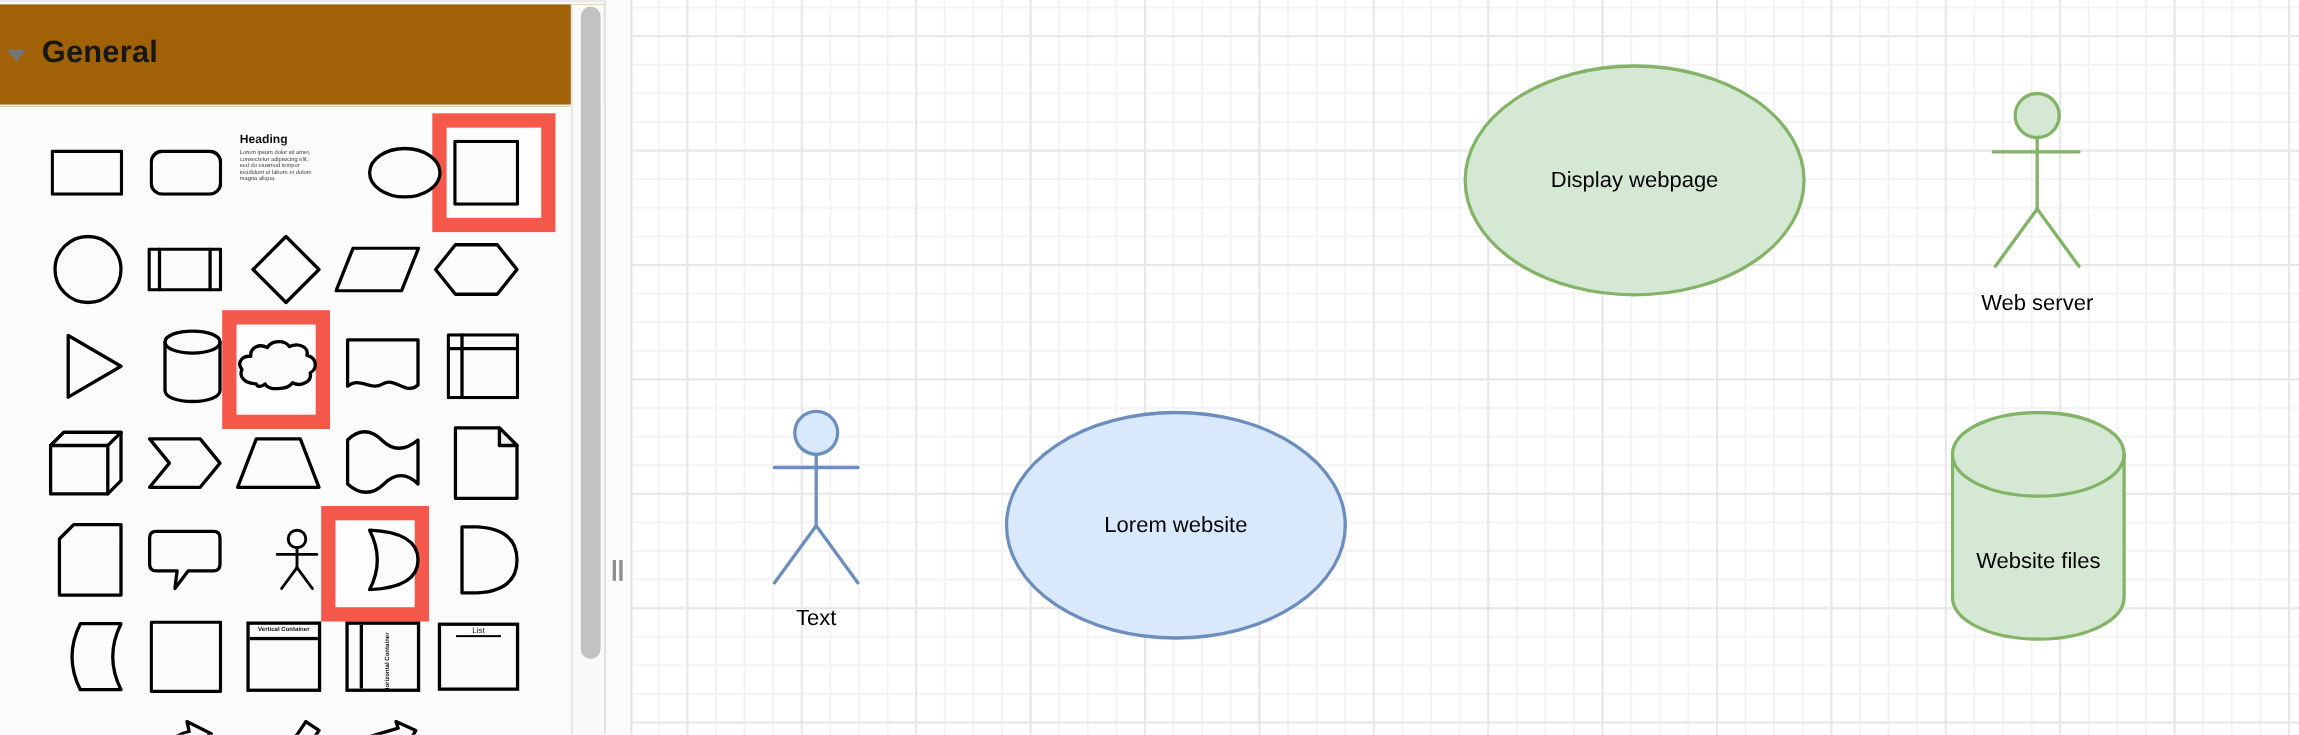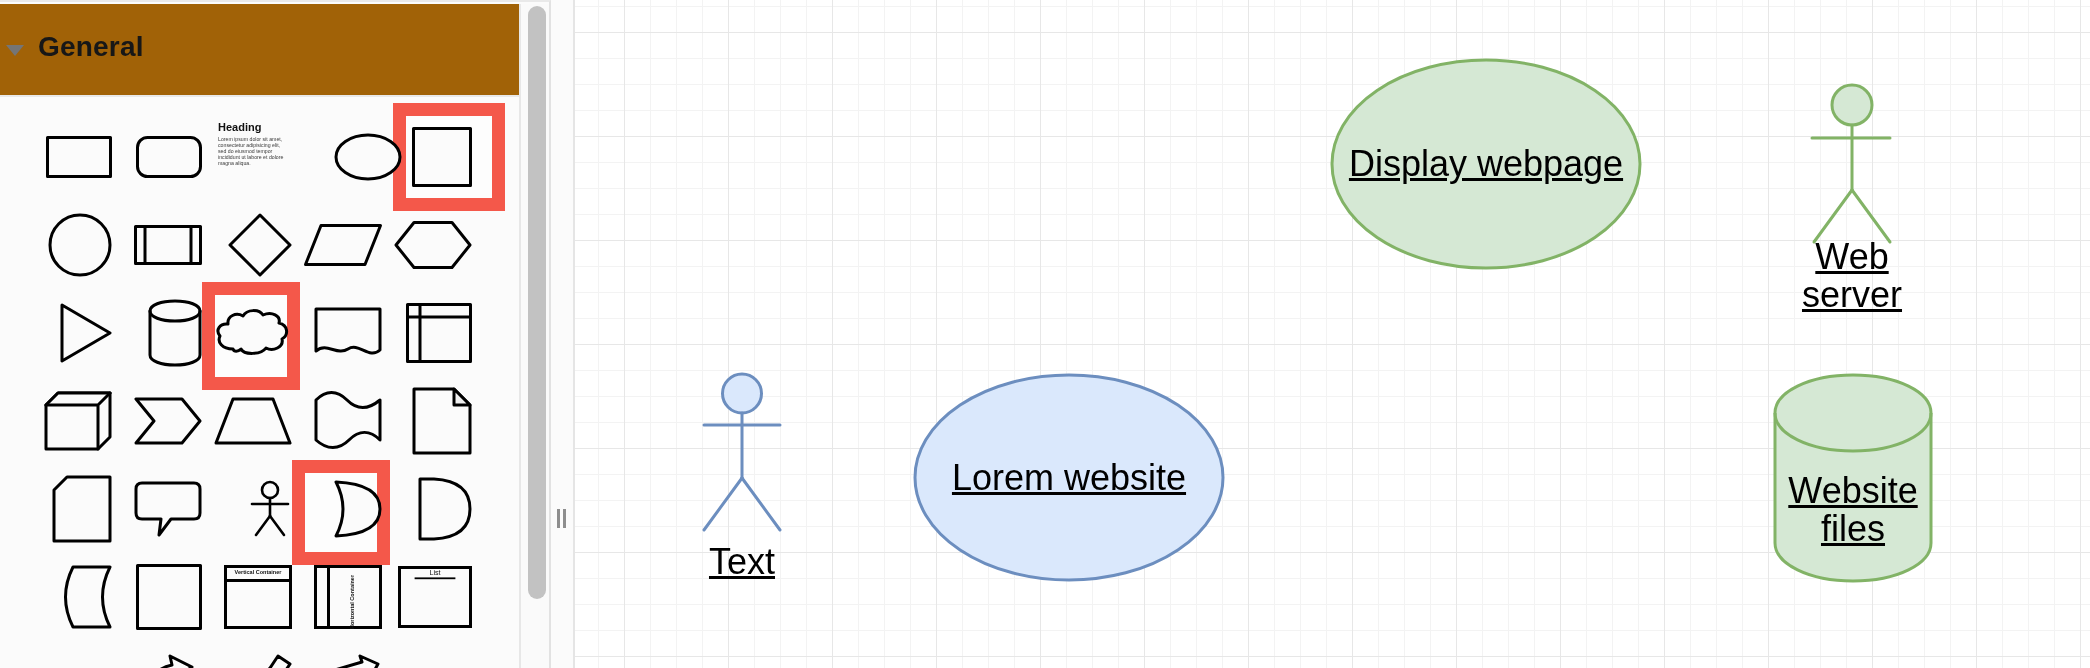--- a/index.html
+++ b/index.html
@@ -54,21 +54,21 @@
     border-left:2px solid #e5e5e5;box-sizing:border-box;
     background-image:
       linear-gradient(to right,#e7e7e7 1.5px,transparent 1.5px),
       linear-gradient(to bottom,#e7e7e7 1.5px,transparent 1.5px),
       linear-gradient(to right,#f3f3f3 1.5px,transparent 1.5px),
       linear-gradient(to bottom,#f3f3f3 1.5px,transparent 1.5px);
     background-size:104px 104px,104px 104px,26px 26px,26px 26px;
     background-position:49px 0,0 32px,23px 0,0 6px;
   }
   .node{position:absolute;}
-  .node-label{position:absolute;display:flex;align-items:center;justify-content:center;text-align:center;font-size:36px;color:#000;line-height:38px;text-decoration:underline;}
+  .node-label{position:absolute;display:flex;align-items:center;justify-content:center;text-align:center;font-size:20px;color:#000;line-height:38px;}
   .uc-green{fill:#d5e8d4;stroke:#82b366;stroke-width:3;}
   .uc-blue{fill:#dae8fc;stroke:#6c8ebf;stroke-width:3;}
   .stick-green{stroke:#82b366;stroke-width:3;fill:none;stroke-linecap:round;}
   .stick-blue{stroke:#6c8ebf;stroke-width:3;fill:none;stroke-linecap:round;}
 </style>
 </head>
 <body>
 
 <div id="sidebar">
   <div id="section-header">

